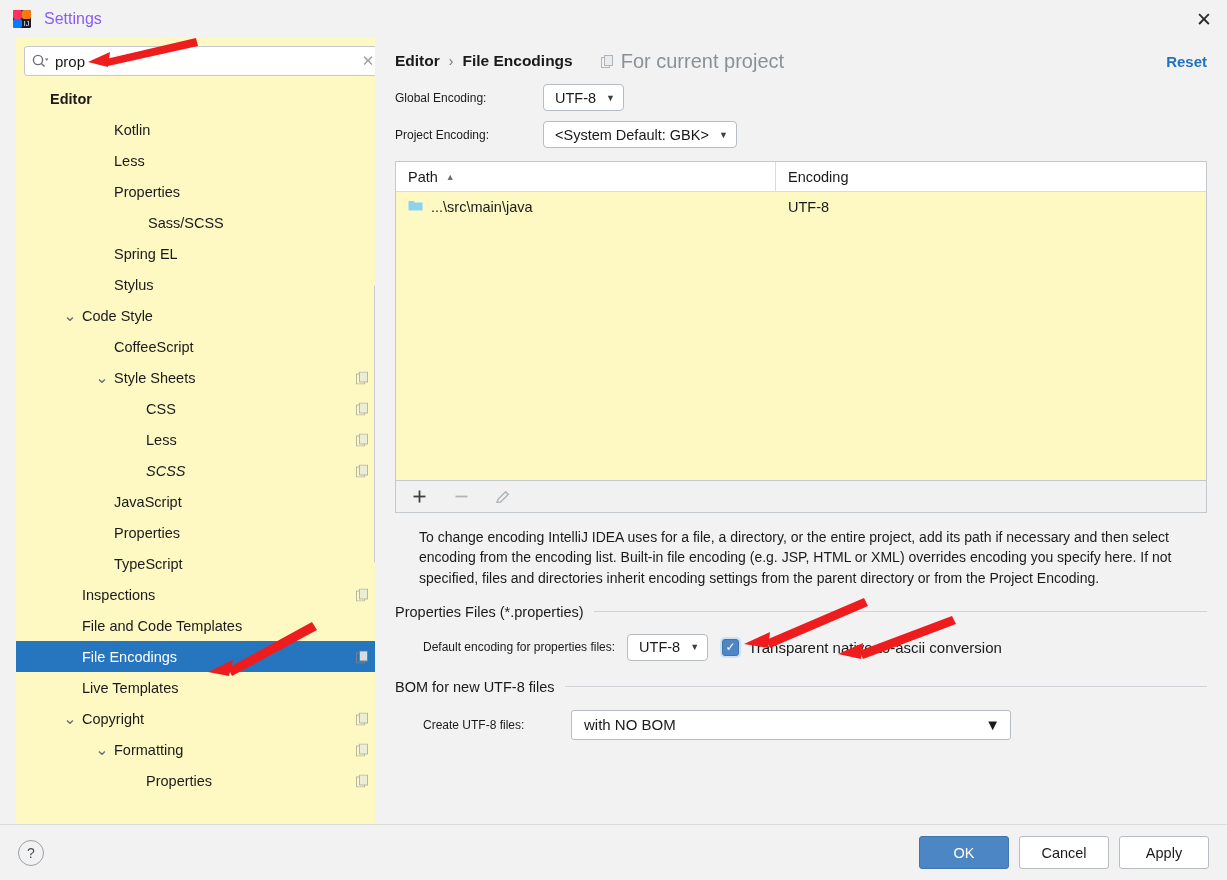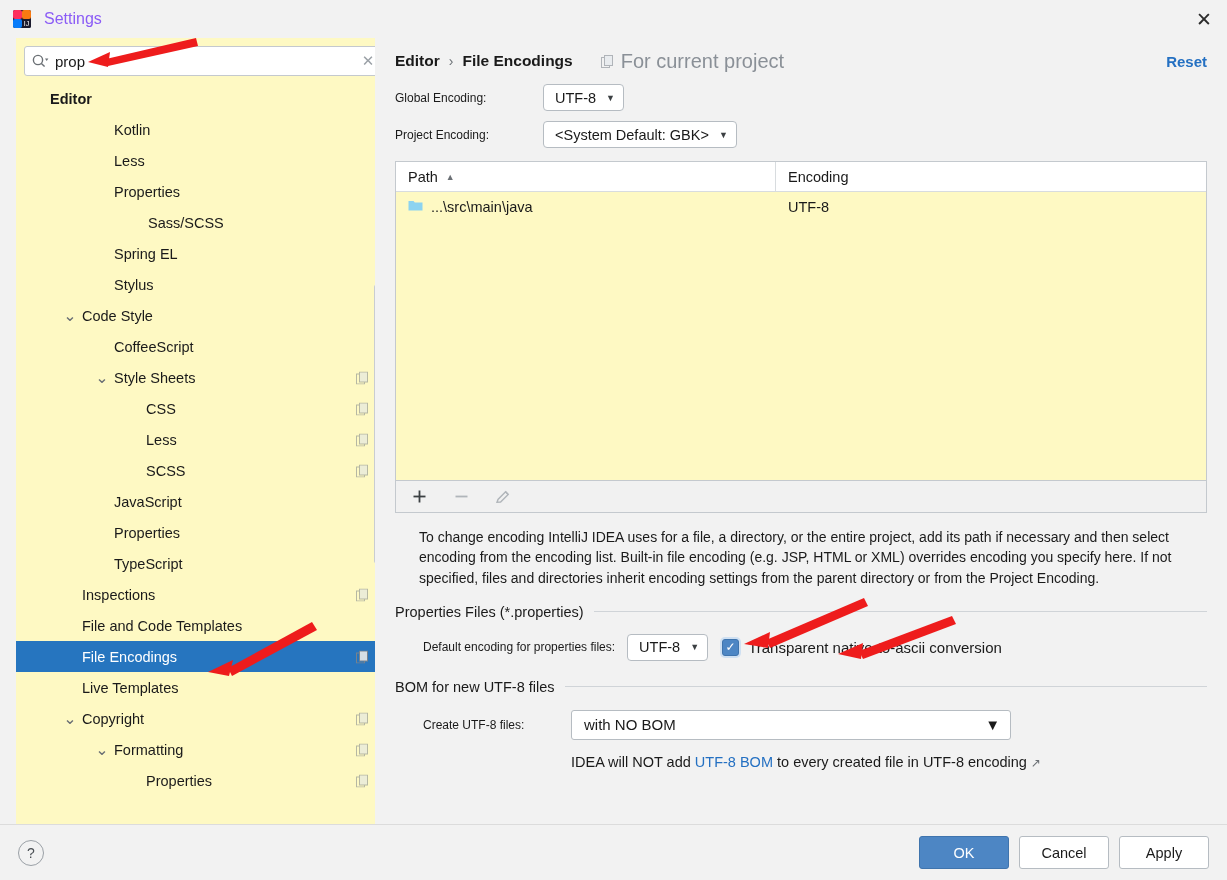--- a/index.html
+++ b/index.html
@@ -251,21 +251,21 @@
             </svg></span>
         </div>
         <div class="tree-row" style="padding-left: 110px;">
           <span class="tree-arrow"></span>
           <span class="tree-label" style="margin-left: 4px;">Less</span>
           <span class="copy-badge"><svg width="13" height="13" viewBox="0 0 13 13">
               <rect x="0.5" y="2.5" width="8" height="10" fill="none" stroke="#7d838a" stroke-width="1"></rect>
               <rect x="3.5" y="0.5" width="8" height="10" fill="#dfe4e8" stroke="#7d838a" stroke-width="1"></rect>
             </svg></span>
         </div>
-        <div class="tree-row" style="padding-left: 110px;">
+        <div class="tree-row" style="padding-left: 110px; font-style: italic;">
           <span class="tree-arrow"></span>
           <span class="tree-label" style="margin-left: 4px;">SCSS</span>
           <span class="copy-badge"><svg width="13" height="13" viewBox="0 0 13 13">
               <rect x="0.5" y="2.5" width="8" height="10" fill="none" stroke="#7d838a" stroke-width="1"></rect>
               <rect x="3.5" y="0.5" width="8" height="10" fill="#dfe4e8" stroke="#7d838a" stroke-width="1"></rect>
             </svg></span>
         </div>
         <div class="tree-row" style="padding-left: 78px;">
           <span class="tree-arrow"></span>
           <span class="tree-label" style="margin-left: 4px;">JavaScript</span>
@@ -439,23 +439,20 @@
         <span>BOM for new UTF-8 files</span>
         <span class="line"></span>
       </div>
       <div class="group-body" style="margin-top:15px;">
         <span class="field-label" style="width:148px;">Create UTF-8 files:</span>
         <span class="combo-wide">
           <span>with NO BOM</span>
           <span class="caret">▼</span>
         </span>
       </div>
-      <div class="bom-hint">
-        <span>IDEA will NOT add </span><a>UTF-8 BOM</a><span> to every created file in UTF-8 encoding</span><span class="ext-arrow">↗</span>
-      </div>
     </div>
   </div>
 
   <div class="footer">
     <div class="help-btn">?</div>
     <div class="btns">
       <div class="btn primary">OK</div>
       <div class="btn">Cancel</div>
       <div class="btn">Apply</div>
     </div>

